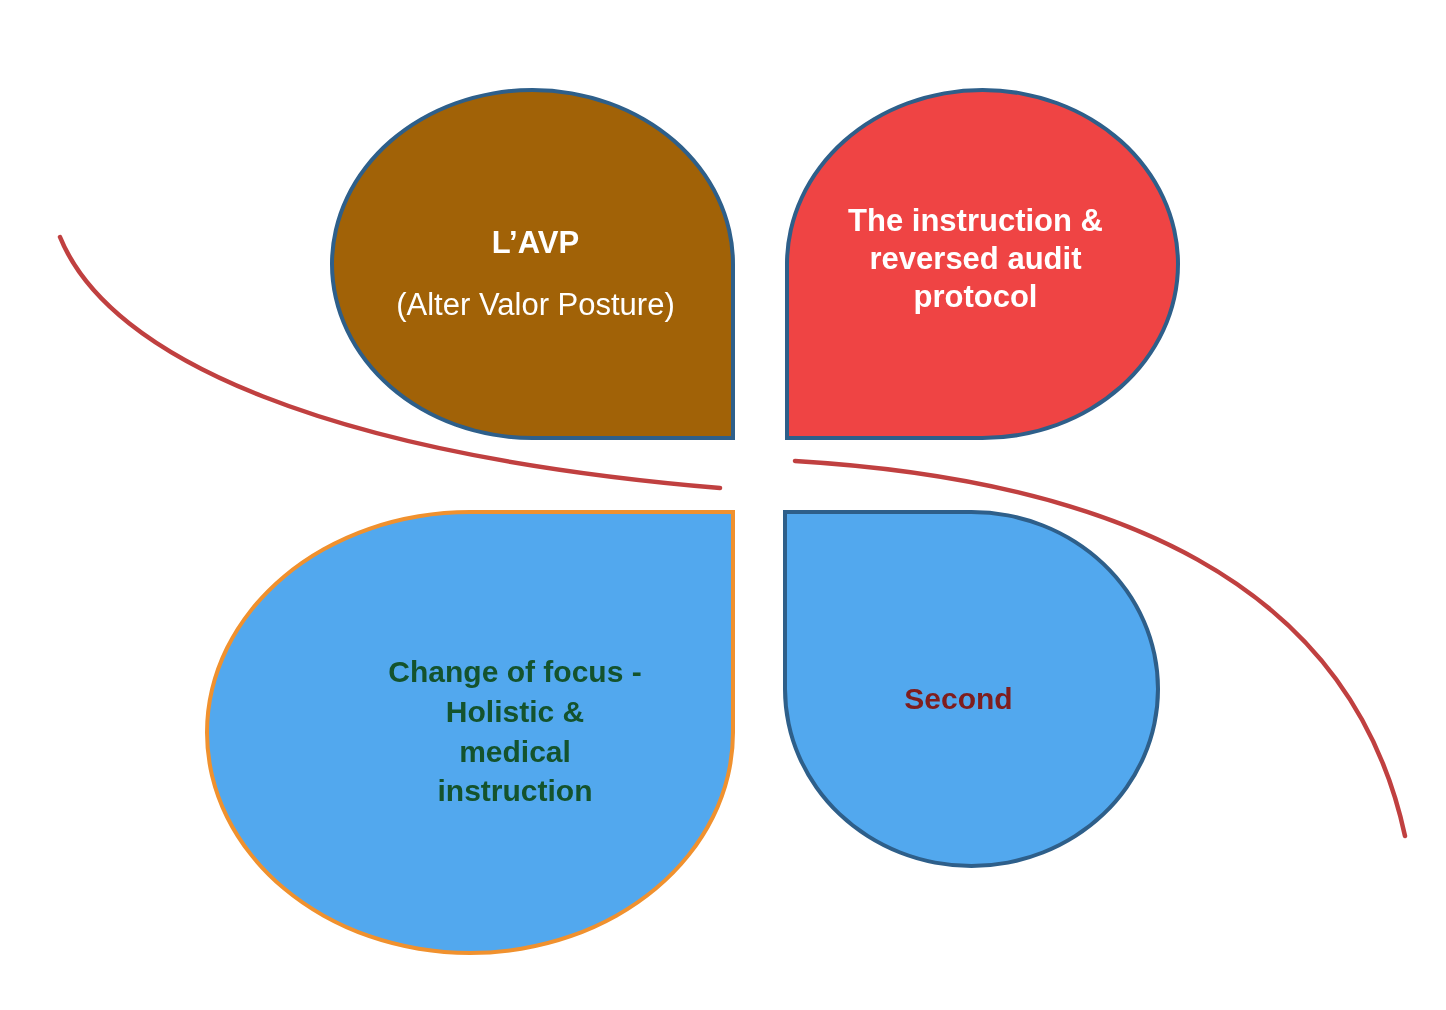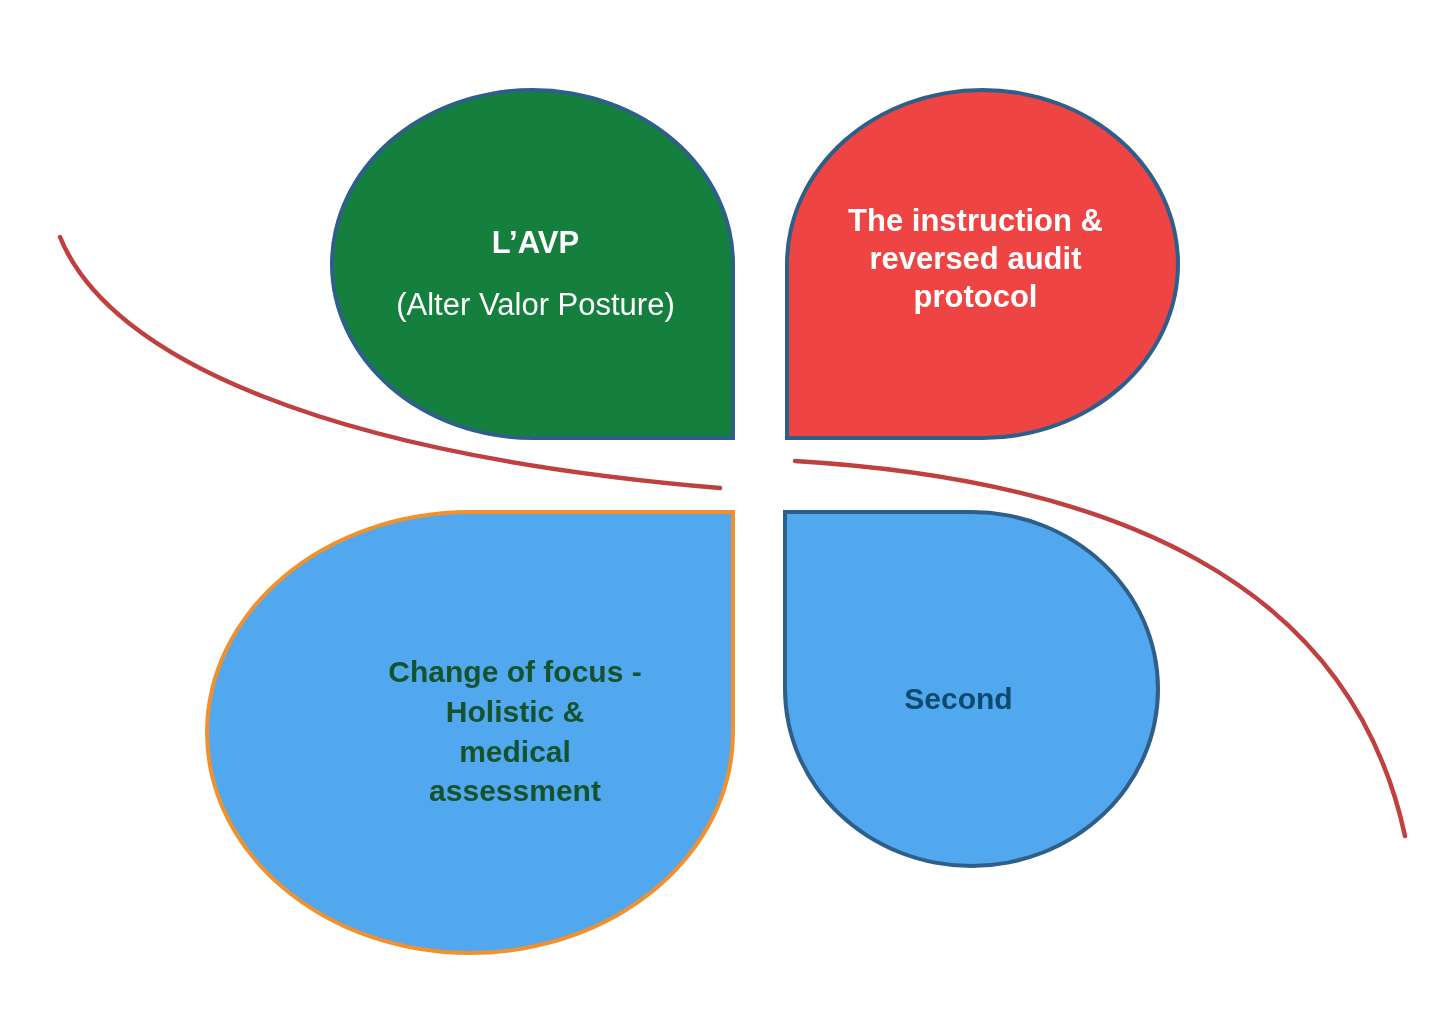--- a/index.html
+++ b/index.html
@@ -83,43 +83,43 @@
 </head>
 <body>
 
 <div id="stage" style="background: rgb(255, 255, 255);">
 
   <svg id="bg-svg" viewBox="0 0 1446 1010">
     <path d="M 60 237 C 110 360 330 455 720 488" fill="none" stroke="#c04040" stroke-width="4.5" stroke-linecap="round"></path>
     <path d="M 795 461 C 1110 480 1350 580 1405 836" fill="none" stroke="#c04040" stroke-width="4.5" stroke-linecap="round"></path>
   </svg>
 
-  <div class="petal petal-tl" style="background: #15803d; border-color: rgb(46, 95, 138);">
+  <div class="petal petal-tl" style="background: #a16207; border-color: rgb(46, 95, 138);">
     <div class="petal-text t-tl" style="color: rgb(255, 255, 255);">
       <div class="line1">L’AVP</div>
       <div class="line2">(Alter Valor Posture)</div>
     </div>
   </div>
 
   <div class="petal petal-tr" style="background: #ef4444; border-color: rgb(46, 95, 138);">
     <div class="petal-text t-tr" style="color: rgb(255, 255, 255);">
       <div>The instruction &amp;</div>
       <div>reversed audit</div>
       <div>protocol</div>
     </div>
   </div>
 
   <div class="petal petal-bl" style="background: rgb(82, 168, 238); border-color: rgb(240, 145, 46);">
     <div class="petal-text t-bl" style="color: #14532d;">
       <div>Change of focus -</div>
       <div>Holistic &amp;</div>
       <div>medical</div>
-      <div>assessment</div>
+      <div>instruction</div>
     </div>
   </div>
 
   <div class="petal petal-br" style="background: rgb(82, 168, 238); border-color: rgb(46, 95, 138);">
-    <div class="petal-text t-br" style="color: #0c4a6e;">
+    <div class="petal-text t-br" style="color: #7f1d1d;">
       <div>Second</div>
     </div>
   </div>
 
 </div>
 
 </body></html>

